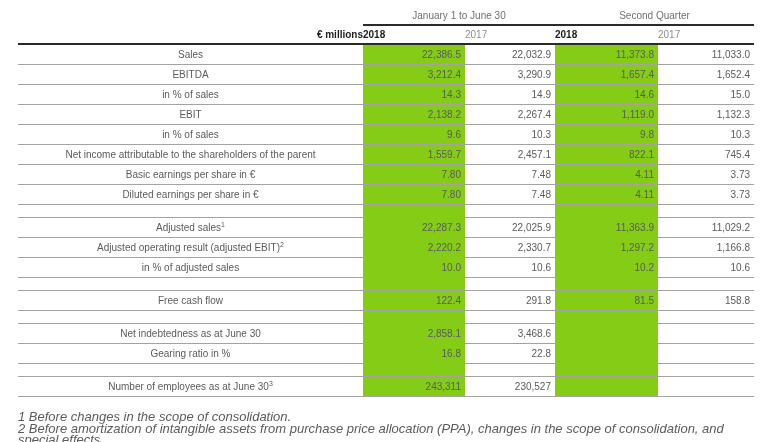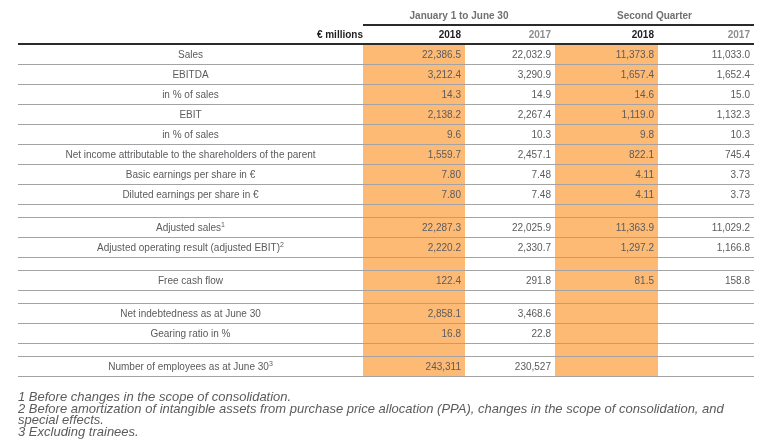--- a/index.html
+++ b/index.html
@@ -16,50 +16,50 @@
     border-collapse: collapse;
     table-layout: fixed;
     width: 736px;
   }
   col.c0 { width: 345px; }
   col.c1 { width: 102px; }
   col.c2 { width: 90px;  }
   col.c3 { width: 103px; }
   col.c4 { width: 96px;  }
 
-  th { font-weight: bold; padding: 0; }
+  th { font-weight: normal; padding: 0; }
   tr.group-row th, tr.group-row td { height: 16px; vertical-align: bottom; padding-bottom: 3px; }
   th.group {
     color: #707073;
     font-size: 10px;
     text-align: center;
     border-bottom: 2px solid #2a2a2c;
   }
   tr.year-row th {
     height: 17px;
     border-bottom: 2px solid #2a2a2c;
     font-size: 10px;
     vertical-align: middle;
   }
   th.unit { text-align: right; font-weight: bold; color: #1e1e20; margin-top: 44px; }
-  th.yr { text-align: right; padding-right: 4px; }
+  th.yr { text-align: left; padding-right: 4px; }
   th.yr.bold  { font-weight: bold; color: #1e1e20; }
   th.yr.muted { color: #8e8e91; }
 
   tbody td {
     border-bottom: 1px solid #a3a3a5;
     font-size: 10px;
     color: #5b5b5e;
     height: 19px;
     padding: 0;
     vertical-align: middle;
   }
   td.lab { text-align: center; }
   td.num { text-align: right; padding-right: 4px; }
-  td.band { background: #fdba74; }
+  td.band { background: #84cc16; }
   tr.spacer td { height: 12px; }
   sup { font-size: 7px; line-height: 0; }
 
   .footnotes { margin-top: 14px; }
   .footnote {
     font-style: italic;
     color: #5b5b5e;
     font-size: 13px;
     line-height: 11.5px;
   }
@@ -161,20 +161,27 @@
           <td class="num band">11,363.9</td>
           <td class="num">11,029.2</td>
         </tr>
         <tr>
           <td class="lab">Adjusted operating result (adjusted EBIT)<sup>2</sup></td>
           <td class="num band">2,220.2</td>
           <td class="num">2,330.7</td>
           <td class="num band">1,297.2</td>
           <td class="num">1,166.8</td>
         </tr>
+        <tr>
+          <td class="lab">in % of adjusted sales</td>
+          <td class="num band">10.0</td>
+          <td class="num">10.6</td>
+          <td class="num band">10.2</td>
+          <td class="num">10.6</td>
+        </tr>
         <tr class="spacer">
           <td></td>
           <td class="band"></td>
           <td></td>
           <td class="band"></td>
           <td></td>
         </tr>
         <tr>
           <td class="lab">Free cash flow</td>
           <td class="num band">122.4</td>

